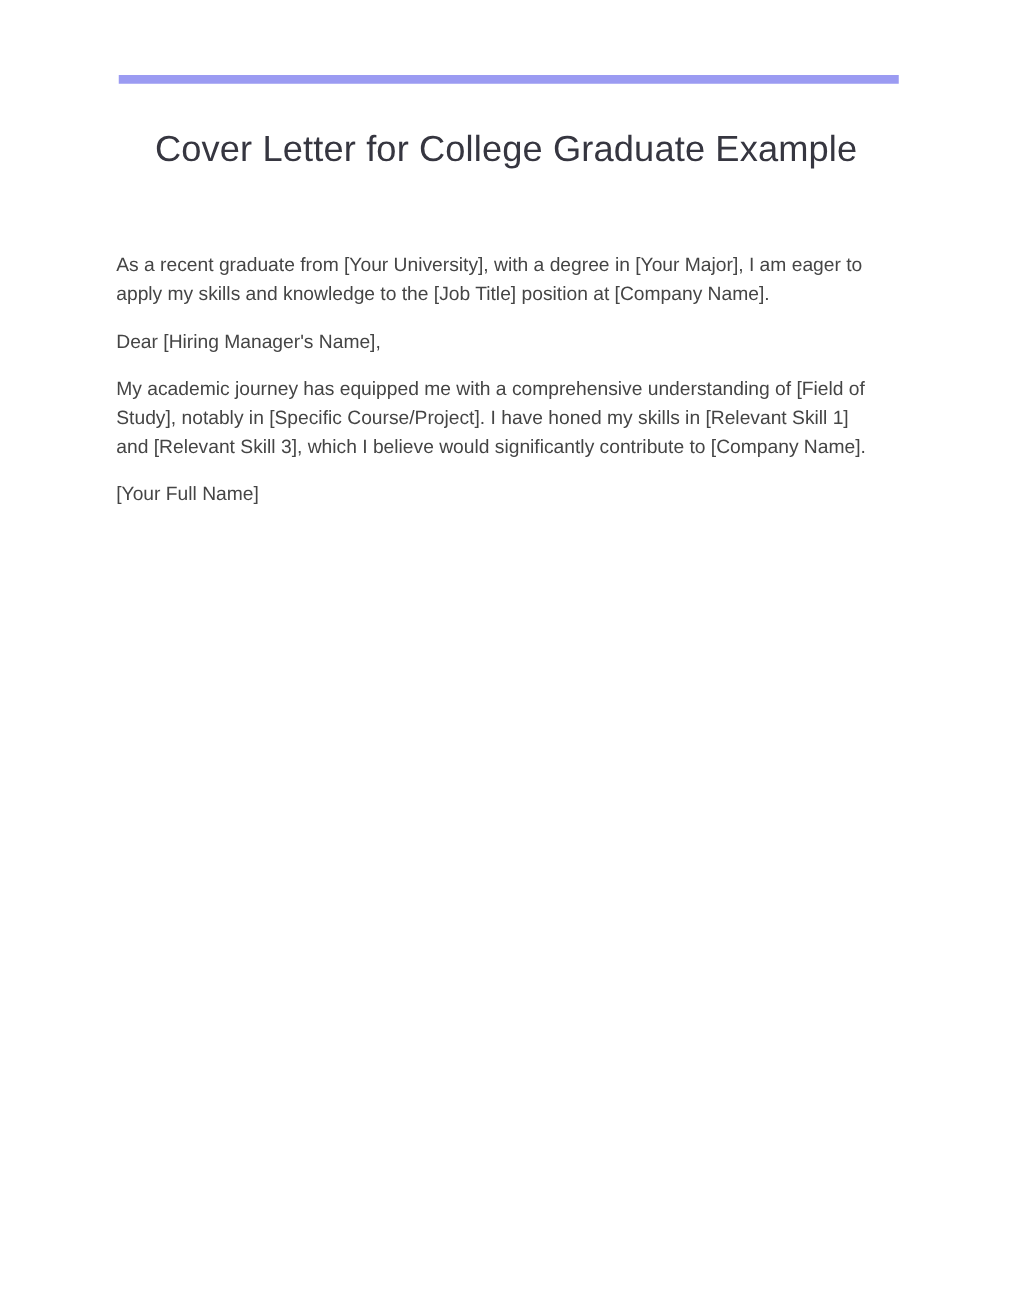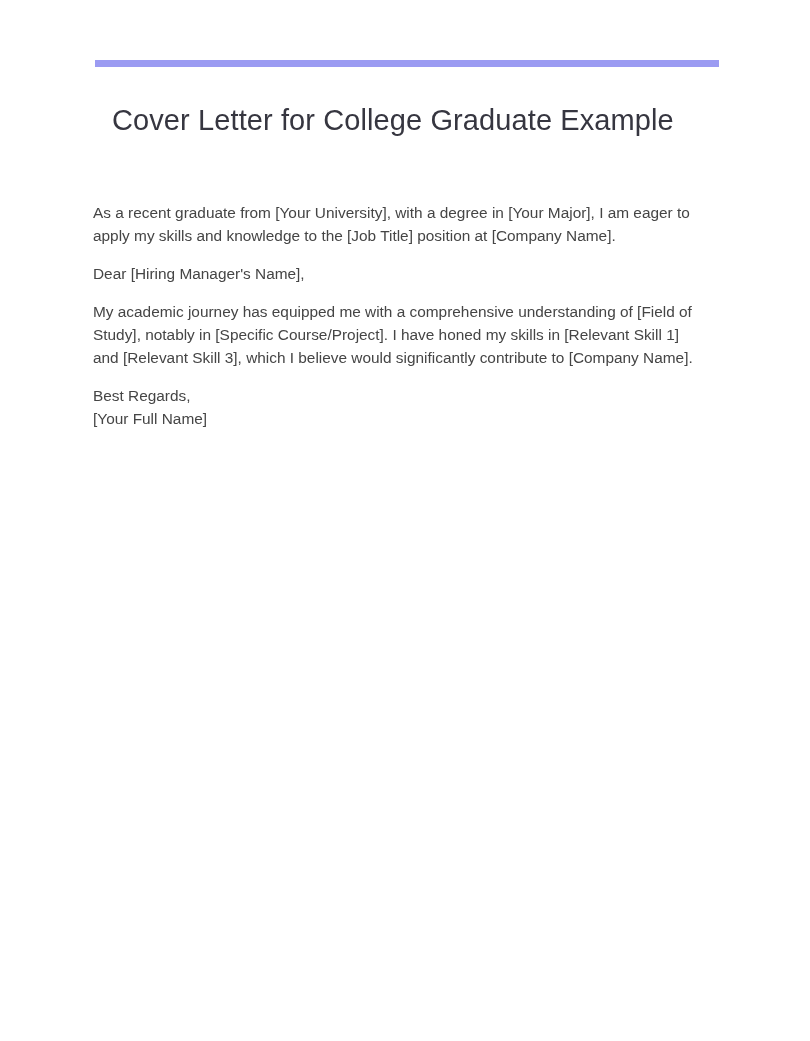--- a/index.html
+++ b/index.html
@@ -18,21 +18,21 @@
     .top-bar {
       position: absolute;
       left: 95px;
       top: 60px;
       width: 624px;
       height: 7px;
       background: #9b9bf2;
     }
     .title {
       position: absolute;
-      left: 112px;
+      left: 124px;
       top: 104px;
       margin: 0;
       font-size: 29px;
       font-weight: normal;
       color: #363640;
       letter-spacing: 0.1px;
       white-space: nowrap;
     }
     .letter {
       position: absolute;
@@ -55,16 +55,15 @@
 
 <div class="top-bar"></div>
 
 <h1 class="title">Cover Letter for College Graduate Example</h1>
 
 <div class="letter">
   <p>As a recent graduate from [Your University], with a degree in [Your Major], I am eager to apply my skills and knowledge to the [Job Title] position at [Company Name].</p>
   <p>Dear [Hiring Manager's Name],</p>
   <p>My academic journey has equipped me with a comprehensive understanding of [Field of Study], notably in [Specific Course/Project]. I have honed my skills in [Relevant Skill 1] and [Relevant Skill 3], which I believe would significantly contribute to [Company Name].</p>
   <div class="closing">
-    <p>Best Regards,</p>
     <p>[Your Full Name]</p>
   </div>
 </div>
 
 </body></html>

